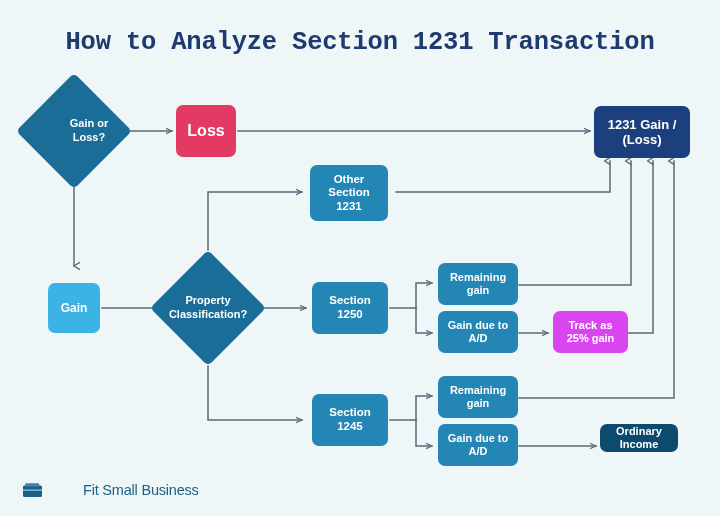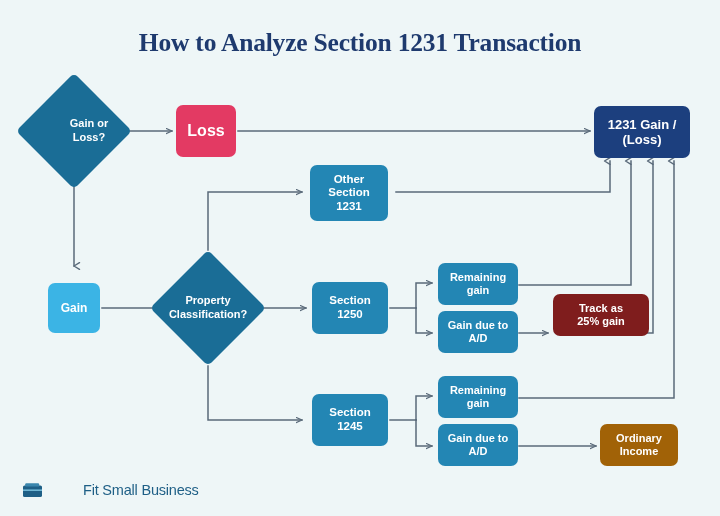--- a/index.html
+++ b/index.html
@@ -23,21 +23,21 @@
   #title {
     position: absolute;
     left: 0;
     top: 28px;
     width: 720px;
     text-align: center;
     font-size: 25.5px;
     font-weight: bold;
     color: #1e3a6e;
     letter-spacing: -0.2px;
-    font-family: Liberation Serif, serif;
+    font-family: Liberation Mono, monospace;
   }
   svg#wires {
     position: absolute;
     left: 0;
     top: 0;
     width: 720px;
     height: 516px;
     pointer-events: none;
   }
   .node {
@@ -211,26 +211,26 @@
   <div class="node" style="left:438px; top:376px; width:80px; height:42px; background:#2386b4; font-size:11px;">
     <span class="lbl">Remaining
 gain</span>
   </div>
 
   <div class="node" style="left:438px; top:424px; width:80px; height:42px; background:#2386b4; font-size:11px;">
     <span class="lbl">Gain due to
 A/D</span>
   </div>
 
-  <div class="node" style="left:553px; top:294px; width:96px; height:42px; background:#7f1d1d; font-size:11px;">
+  <div class="node" style="left:553px; top:311px; width:75px; height:42px; background:#d946ef; font-size:11px;">
     <span class="lbl">Track as
 25% gain</span>
   </div>
 
-  <div class="node" style="left:600px; top:424px; width:78px; height:42px; background:#a16207; font-size:11px;">
+  <div class="node" style="left:600px; top:424px; width:78px; height:28px; background:#0c4a6e; font-size:11px;">
     <span class="lbl">Ordinary
 Income</span>
   </div>
 
   <div class="node" style="left:594px; top:106px; width:96px; height:52px; background:#1c3f7e; font-size:13px;">
     <span class="lbl">1231 Gain /
 (Loss)</span>
   </div>
 
   <div id="footer">

